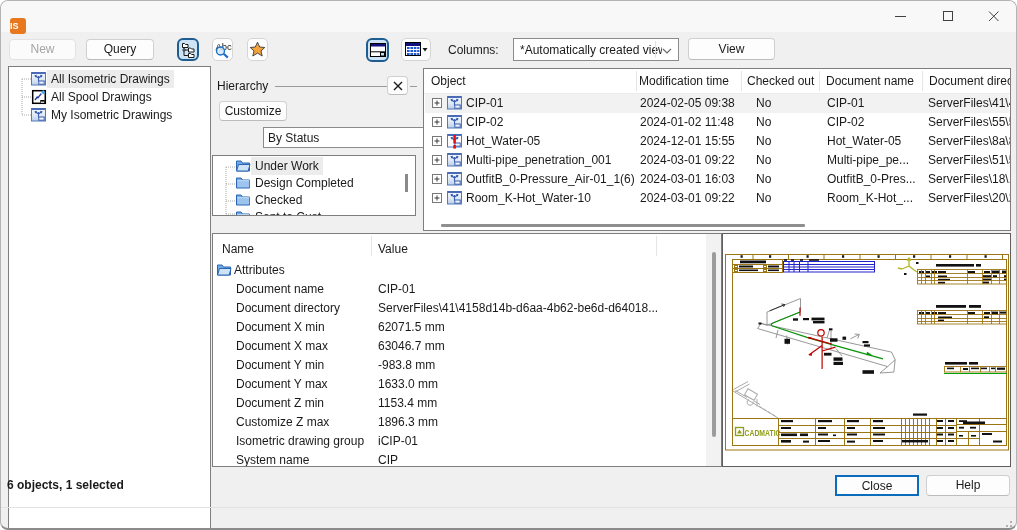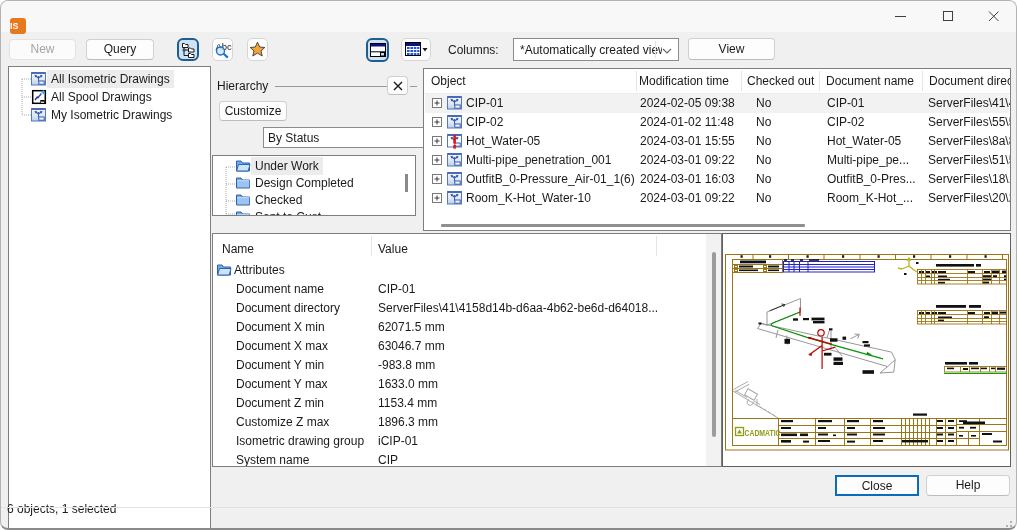--- a/index.html
+++ b/index.html
@@ -249,21 +249,21 @@
       <div class="ocell" style="left:503px;">ServerFiles\55\5</div>
     </div>
     <div class="orow" style="top:63px;">
       <svg class="abs" style="left:7px;top:4px;width:10px;height:10px">
           <use href="#plusbox"></use>
         </svg>
       <svg class="abs" style="left:22px;top:1px;width:16px;height:18px">
           <use href="#isored"></use>
         </svg>
       <div class="ocell" style="left:41px;">Hot_Water-05</div>
-      <div class="ocell" style="left:215px;">2024-03-01 15:55</div>
+      <div class="ocell" style="left:215px;">2024-12-01 15:55</div>
       <div class="ocell" style="left:331px;">No</div>
       <div class="ocell" style="left:402px;">Hot_Water-05</div>
       <div class="ocell" style="left:503px;">ServerFiles\8a\8</div>
     </div>
     <div class="orow" style="top:82px;">
       <svg class="abs" style="left:7px;top:4px;width:10px;height:10px">
           <use href="#plusbox"></use>
         </svg>
       <svg class="abs" style="left:22px;top:1px;width:16px;height:16px">
           <use href="#iso"></use>
@@ -617,21 +617,21 @@
     </g>
 
     <g>
       <rect x="12.5" y="193.5" width="8" height="8" fill="none" stroke="#8f9c16" stroke-width="1.3"></rect>
           <path d="M14,199.5 l2.5,-4 l2.5,4 Z" fill="#8f9c16"></path>
       <text x="21.5" y="201.8" font-family="Liberation Sans" font-size="9" font-weight="bold" fill="#8f9c16" textLength="36" lengthAdjust="spacingAndGlyphs">CADMATIC</text>
     </g>
   </svg>
   </div>
 
-  <div class="abs t12" style="left:6px;top:501px;">6 objects, 1 selected</div>
+  <div class="abs t12" style="left:6px;top:477px;font-weight:bold;">6 objects, 1 selected</div>
   <div class="btn" style="left:834px;top:474px;width:84px;height:21px;line-height:19px;border:2px solid #0b6cbd;border-radius:0;">Close</div>
   <div class="btn" style="left:925px;top:474px;width:84px;height:21px;line-height:19px;">Help</div>
   <div class="abs" style="left:0;top:506px;width:1017px;height:1px;background:#e2e2e2;"></div>
   <svg class="abs" style="left:1002px;top:517px;width:10px;height:10px">
     <g fill="#b0b0b0">
         <rect x="7" y="7" width="2" height="2"></rect>
         <rect x="7" y="3" width="2" height="2"></rect>
         <rect x="3" y="7" width="2" height="2"></rect>
       </g>
   </svg>

